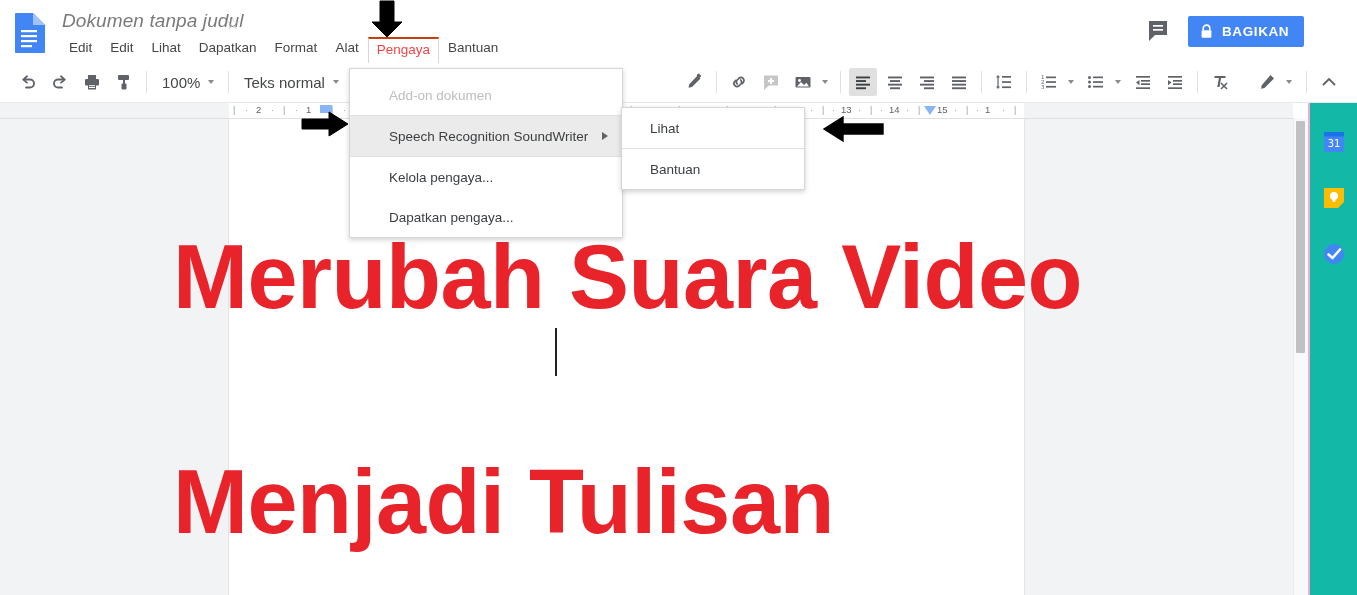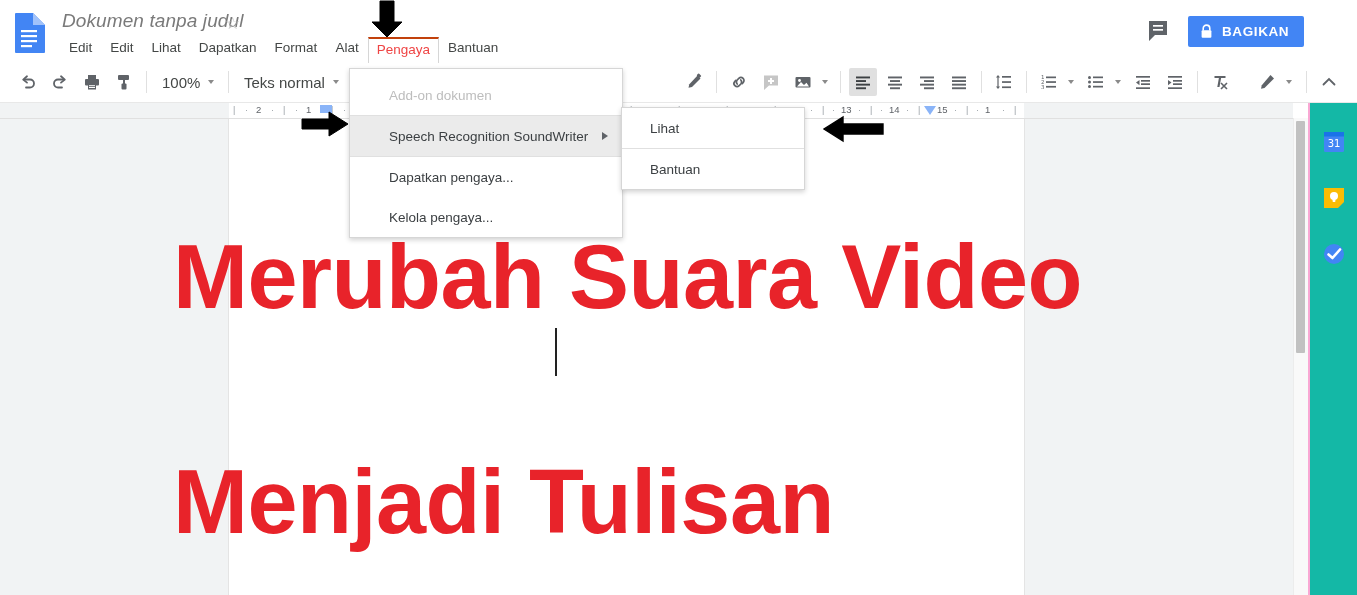--- a/index.html
+++ b/index.html
@@ -688,24 +688,24 @@
     <div class="m-row disabled">
       <span>Add-on dokumen</span>
     </div>
     <div class="m-div"></div>
     <div class="m-row hl">
       <span>Speech Recognition SoundWriter</span>
       <span class="m-arrow"></span>
     </div>
     <div class="m-div"></div>
     <div class="m-row">
+      <span>Kelola pengaya...</span>
+    </div>
+    <div class="m-row">
       <span>Dapatkan pengaya...</span>
-    </div>
-    <div class="m-row">
-      <span>Kelola pengaya...</span>
     </div>
   </div>
 
   <div class="menu-panel" id="submenu">
     <div class="m-row">
       <span>Lihat</span>
     </div>
     <div class="m-div"></div>
     <div class="m-row">
       <span>Bantuan</span>

